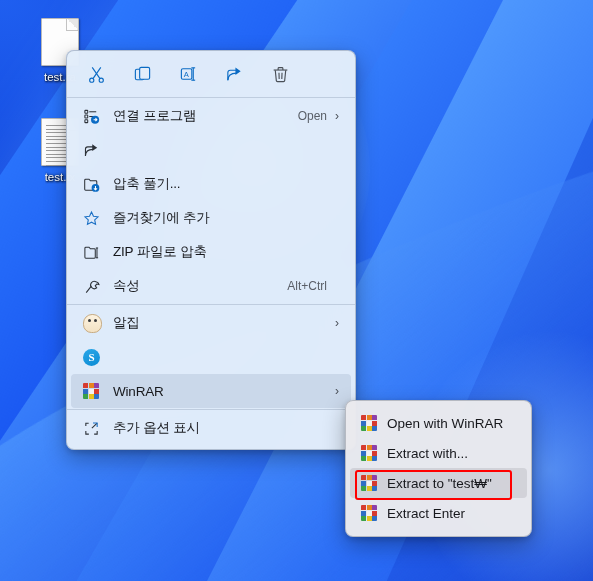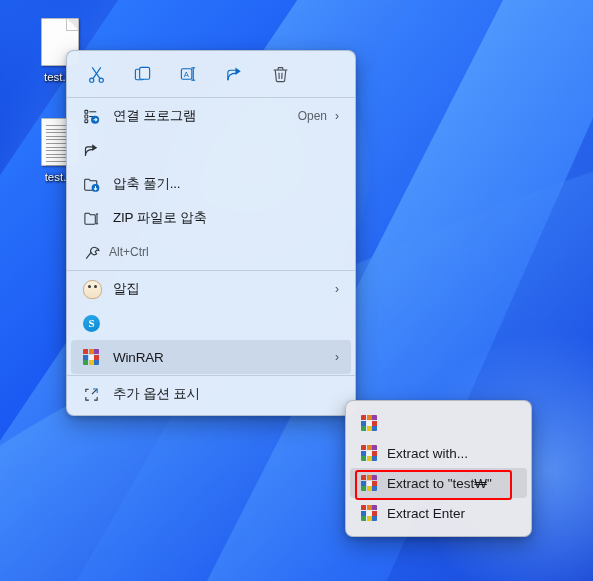--- a/index.html
+++ b/index.html
@@ -298,20 +298,29 @@
       <svg width="17" height="17" viewBox="0 0 18 18" fill="none" stroke="#2d3238" stroke-width="1.1">
         <path d="M1.8 14 V4.4 Q1.8 3.4 2.8 3.4 H6.4 L7.8 5 H13.6 Q14.6 5 14.6 6 V14 Q14.6 15 13.6 15 H2.8 Q1.8 15 1.8 14 Z"></path>
         <circle cx="13.2" cy="12.6" r="4.1" fill="#0b6bc4" stroke="none"></circle>
         <path d="M13.2 10.5 v4.2 M11.5 13 l1.7 1.7 1.7 -1.7" stroke="#fff" stroke-width="1.1" fill="none"></path>
       </svg>
     </div>
     <div class="ctx-label">압축 풀기...</div>
     <div class="ctx-accel"></div>
   </div>
 
+  <div class="ctx-item">
+    <div class="ctx-ico">
+      <svg width="17" height="17" viewBox="0 0 18 18" fill="none" stroke="#1a6fc4" stroke-width="1.15">
+        <path d="M9 2.2 L11.1 6.6 L15.9 7.2 L12.4 10.5 L13.3 15.2 L9 12.9 L4.7 15.2 L5.6 10.5 L2.1 7.2 L6.9 6.6 Z"></path>
+      </svg>
+    </div>
+    <div class="ctx-label">즐겨찾기에 추가</div>
+    <div class="ctx-accel"></div>
+  </div>
 
   <div class="ctx-item">
     <div class="ctx-ico">
       <svg width="17" height="17" viewBox="0 0 18 18" fill="none" stroke="#2d3238" stroke-width="1.1">
         <path d="M2 14 V4.4 Q2 3.4 3 3.4 H6.4 L7.8 5 H12 Q13 5 13 6 V14 Q13 15 12 15 H3 Q2 15 2 14 Z"></path>
         <line x1="14.8" y1="4.2" x2="14.8" y2="14.6"></line>
         <line x1="13.6" y1="4.2" x2="16" y2="4.2"></line>
         <line x1="13.6" y1="14.6" x2="16" y2="14.6"></line>
       </svg>
     </div>
@@ -320,20 +329,21 @@
   </div>
 
 
   <div class="ctx-item">
     <div class="ctx-ico">
       <svg width="17" height="17" viewBox="0 0 18 18" fill="none" stroke="#2d3238" stroke-width="1.15">
         <path d="M11.2 2.4 a3.9 3.9 0 1 0 3.4 5.6 l-2.3 -1.3 0.6 -2.4 2.3 -0.6 A3.9 3.9 0 0 0 11.2 2.4 Z" transform="rotate(25 9 9)"></path>
         <line x1="9" y1="8.4" x2="3.4" y2="15.4"></line>
       </svg>
     </div>
+    <div class="ctx-label">속성</div>
     <div class="ctx-accel">Alt+Ctrl</div>
   </div>
 
   <div class="ctx-sep"></div>
 
   <div class="ctx-item">
     <div class="ctx-ico">
       <div class="alzip"></div>
     </div>
     <div class="ctx-label">알집</div>
@@ -393,20 +403,21 @@
           <span style="background:#e8821e"></span>
           <span style="background:#8e3fa8"></span>
         <span style="background:#2f6fc4"></span>
           <span style="background:#f2f2f2"></span>
           <span style="background:#d63b2f"></span>
         <span style="background:#3aa14a"></span>
           <span style="background:#e8c31e"></span>
           <span style="background:#2f6fc4"></span>
       </div>
     </div>
+    <div class="sub-label">Open with WinRAR</div>
   </div>
 
   <div class="sub-item">
     <div class="ctx-ico" style="width:18px;min-width:18px;">
       <div class="rar-ico">
         <span style="background:#d63b2f"></span>
           <span style="background:#e8821e"></span>
           <span style="background:#8e3fa8"></span>
         <span style="background:#2f6fc4"></span>
           <span style="background:#f2f2f2"></span>

